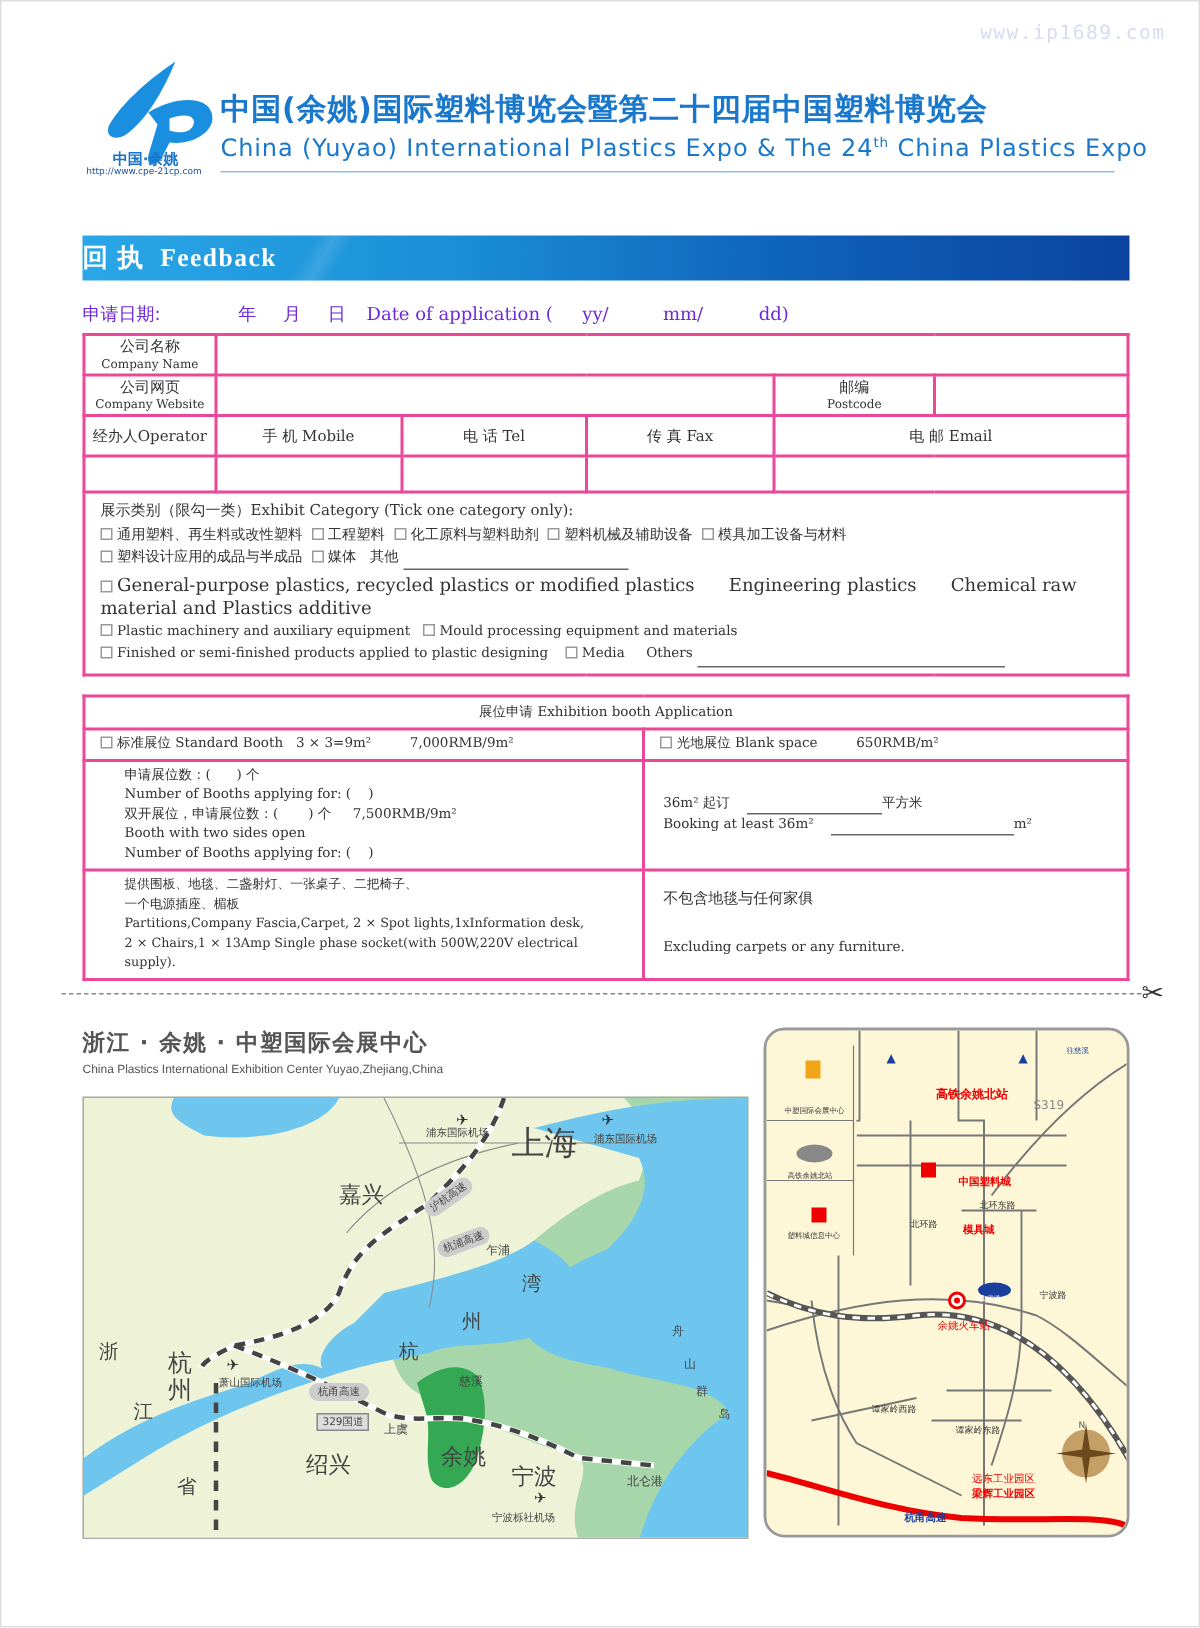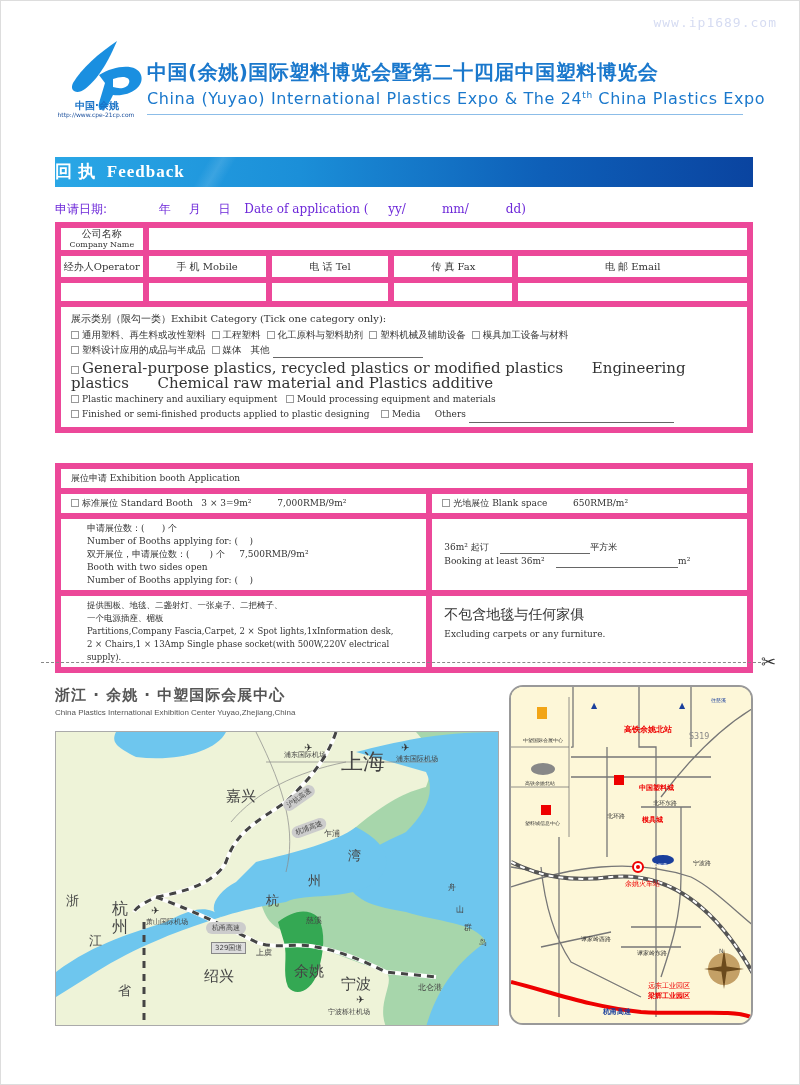--- a/index.html
+++ b/index.html
@@ -10,29 +10,29 @@
   .logo-url{position:absolute;left:50px;top:110px;font-family:"DejaVu Sans",sans-serif;font-size:6px;color:#1a4f9c;width:90px;text-align:center}
   .title-cn{position:absolute;left:146px;top:58px;font-family:"DejaVu Sans",sans-serif;font-weight:bold;font-size:20px;color:#1a78cc;letter-spacing:0.5px;white-space:nowrap}
   .title-en{position:absolute;left:146px;top:88px;font-family:"DejaVu Sans",sans-serif;font-size:16px;color:#1a78cc;letter-spacing:0.6px;white-space:nowrap}
   .title-en sup{font-size:9px}
   .title-rule{position:absolute;left:146px;top:113px;width:596px;height:1px;background:#8cbde8}
   .banner{position:absolute;left:54px;top:156px;width:698px;height:30px;background:linear-gradient(90deg,#2aa7e6 0%,#1b8fd8 35%,#0e5fb8 70%,#0a44a0 100%);color:#fff;font-family:Liberation Serif, serif;font-weight:bold;font-size:17px;line-height:30px;letter-spacing:1px}
   .banner:before{content:"";position:absolute;left:100px;top:0;width:120px;height:30px;background:linear-gradient(120deg,rgba(255,255,255,0) 40%,rgba(255,255,255,.12) 50%,rgba(255,255,255,0) 60%)}
   .dateline{position:absolute;left:54px;top:200px;font-size:12px;color:#6d28d9;white-space:nowrap}
   .dateline span{display:inline-block}
   table.form{position:absolute;left:54px;top:221px;width:698px;border-collapse:collapse;font-size:10px}
-  table.form td{border:6px solid #ec4899;vertical-align:middle}
+  table.form td{border:2px solid #ec4899;vertical-align:middle}
   .lbl{text-align:center;line-height:11px;color:#333}
   .lbl .cn{font-size:10px;display:block}
   .lbl .en{font-size:8px;display:block}
   .hdr{text-align:center;font-size:10px}
   .cat{padding:4px 10px;font-size:10px;line-height:15.5px}
   .cb{display:inline-block;width:8px;height:8px;border:1px solid #999;margin-right:3px;vertical-align:-1px;background:#fff}
   .uline{display:inline-block;border-bottom:1px solid #666;vertical-align:bottom;height:10px}
-  .sect-h{text-align:left;font-size:13px;height:22px}
+  .sect-h{text-align:center;font-size:13px;height:22px}
   .booth td{padding:3px 10px;font-size:9px;line-height:13px}
   .cuts{position:absolute;left:40px;top:661px;width:720px;border-top:1px dashed #888}
   .scissor{position:absolute;left:760px;top:650px;font-size:18px;color:#333}
   .map-title{position:absolute;left:54px;top:685px;font-family:"DejaVu Sans",sans-serif;font-weight:bold;font-size:15px;color:#555;letter-spacing:1px}
   .map-sub{position:absolute;left:54px;top:707px;font-family:"Liberation Sans",sans-serif;font-size:8px;color:#555}
   .map1{position:absolute;left:54px;top:730px;width:444px;height:295px;border:1px solid #aaa;overflow:hidden;background:#eef3d8}
   .map2{position:absolute;left:508px;top:684px;width:244px;height:340px;border:2px solid #999;border-radius:14px;overflow:hidden;background:#fdf7d8}
   .ml{position:absolute;font-family:"DejaVu Sans",sans-serif;white-space:nowrap}
 </style>
 </head>
@@ -76,20 +76,32 @@
     </colgroup>
   <tbody>
       <tr style="height:27px">
     <td class="lbl">
           <span class="cn">公司名称</span>
           <span class="en">Company Name</span>
         </td>
     <td colspan="5"></td>
   </tr>
   <tr style="height:27px">
+    <td class="lbl">
+          <span class="cn">公司网页</span>
+          <span class="en">Company Website</span>
+        </td>
+    <td colspan="3"></td>
+    <td class="lbl">
+          <span class="cn">邮编</span>
+          <span class="en">Postcode</span>
+        </td>
+    <td></td>
+  </tr>
+  <tr style="height:27px">
     <td class="hdr">经办人Operator</td>
     <td class="hdr">手 机 Mobile</td>
     <td class="hdr">电 话 Tel</td>
     <td class="hdr">传 真 Fax</td>
     <td colspan="2" class="hdr">电 邮 Email</td>
   </tr>
   <tr style="height:24px">
     <td></td>
     <td></td>
     <td></td>
@@ -105,21 +117,21 @@
         <span><span class="cb"></span><span>化工原料与塑料助剂</span></span>&nbsp;
         <span><span class="cb"></span><span>塑料机械及辅助设备</span></span>&nbsp;
         <span><span class="cb"></span><span>模具加工设备与材料</span></span>
       </div>
       <div style="font-family:'DejaVu Sans',sans-serif;font-size:9.5px">
         <span><span class="cb"></span><span>塑料设计应用的成品与半成品</span></span>&nbsp;
         <span><span class="cb"></span><span>媒体</span></span>&nbsp;&nbsp;
         <span>其他</span>
         <span class="uline" style="width:150px"></span>
       </div>
-      <div style="margin-top:3px;font-size:15px">
+      <div style="margin-top:3px;font-size:12px">
         <span><span class="cb"></span><span>General-purpose plastics, recycled  plastics or modified plastics</span></span>&nbsp;&nbsp;&nbsp;&nbsp;&nbsp;
         <span>Engineering plastics</span>&nbsp;&nbsp;&nbsp;&nbsp;&nbsp;
         <span>Chemical raw material and Plastics additive</span>
       </div>
       <div style="font-size:9px">
         <span><span class="cb"></span><span>Plastic machinery and auxiliary equipment</span></span>&nbsp;&nbsp;
         <span><span class="cb"></span><span>Mould processing equipment and materials</span></span>
       </div>
       <div style="font-size:9px">
         <span><span class="cb"></span><span>Finished or semi-finished products applied to plastic designing</span></span>&nbsp;&nbsp;&nbsp;
@@ -159,21 +171,21 @@
     </td>
   </tr>
   <tr style="height:62px">
     <td style="padding-left:26px">
       <div style="font-family:'DejaVu Sans',sans-serif;font-size:8.5px">提供围板、地毯、二盏射灯、一张桌子、二把椅子、</div>
       <div style="font-family:'DejaVu Sans',sans-serif;font-size:8.5px">一个电源插座、楣板</div>
       <div style="font-size:8.5px">Partitions,Company Fascia,Carpet, 2 × Spot lights,1xInformation desk,</div>
       <div style="font-size:8.5px">2 × Chairs,1 × 13Amp Single phase socket(with 500W,220V electrical supply).</div>
     </td>
     <td style="padding-left:12px;vertical-align:top;padding-top:12px">
-      <div style="font-family:Liberation Sans, sans-serif;font-size:14px;margin-bottom:7px">不包含地毯与任何家俱</div>
+      <div style="font-family:Liberation Sans, sans-serif;font-size:10px;margin-bottom:20px">不包含地毯与任何家俱</div>
       <div>Excluding carpets or any furniture.</div>
     </td>
   </tr>
 </tbody>
   </table>
 
 <div class="cuts"></div>
 <div class="scissor">✂</div>
 
 <div class="map-title">浙江 · 余姚 · 中塑国际会展中心</div>

